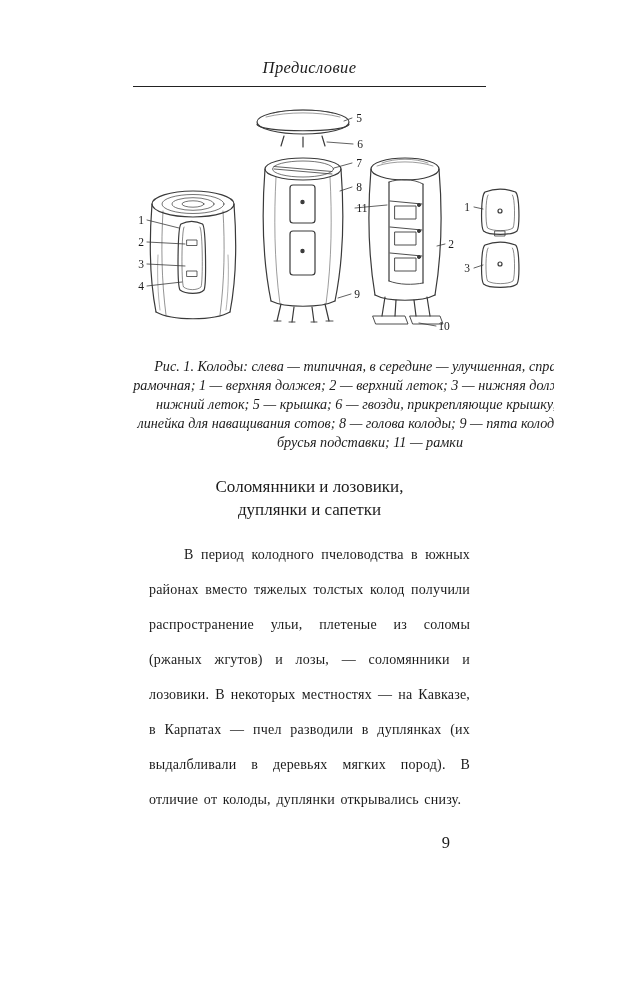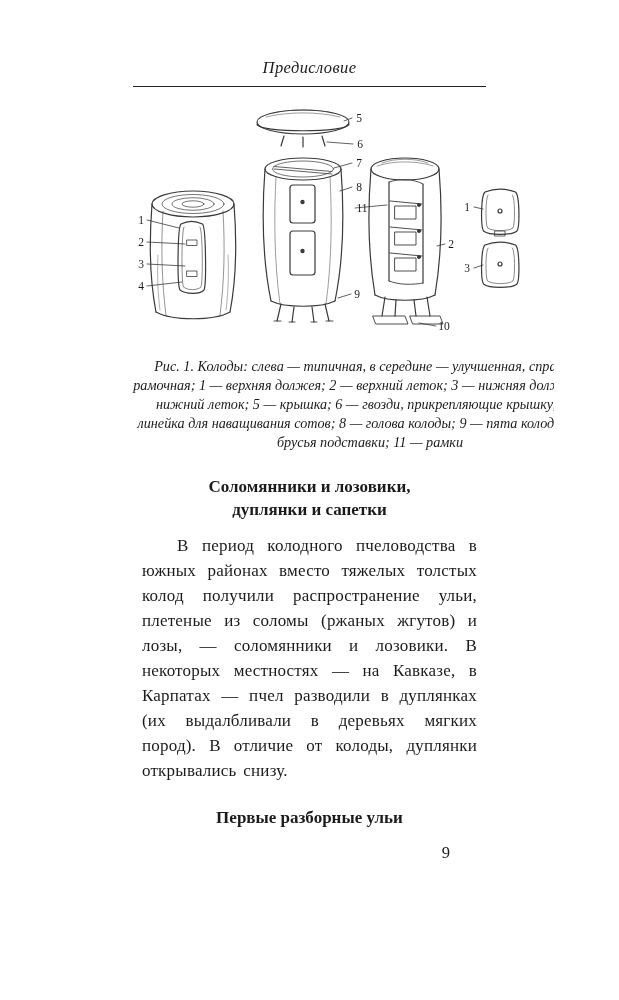--- a/index.html
+++ b/index.html
@@ -37,32 +37,32 @@
   figcaption {
     font-style: italic;
     font-size: 14.2px;
     line-height: 1.34;
     width: 474px;
     margin: 8px auto 2px auto;
     text-align: center;
   }
   .body-text h2 {
     font-size: 17px;
-    font-weight: bold;
+    font-weight: normal;
     text-align: center;
     white-space: pre-line;
     line-height: 1.32;
     margin: 24px 0 12px 0;
   }
   .body-text p {
-    font-size: 17px;
-    line-height: 25px;
+    font-size: 14px;
+    line-height: 35px;
     text-align: justify;
     text-indent: 35px;
-    margin: 9px;
+    margin: 16px;
     word-spacing: 0.14em;
     letter-spacing: 0.2px;
   }
   .page-number {
     text-align: right;
     padding-right: 36px;
     font-size: 16.5px;
     margin-top: 14px;
   }
   svg text {
@@ -193,18 +193,17 @@
         <text x="334" y="167">3</text>
       </g>
     </svg>
     <figcaption>Рис. 1. Колоды: слева — типичная, в середине — улучшенная, справа — рамочная; 1 — верхняя должея; 2 — верхний леток; 3 — нижняя должея; 4 — нижний леток; 5 — крышка; 6 — гвозди, прикрепляющие крышку; 7 — линейка для наващивания сотов; 8 — голова колоды; 9 — пята колоды; 10 — брусья подставки; 11 — рамки</figcaption>
   </figure>
 
   <section class="body-text">
     <h2>Соломянники и лозовики,
 дуплянки и сапетки</h2>
     <p>В период колодного пчеловодства в южных районах вместо тяжелых толстых колод получили распространение ульи, плетеные из соломы (ржаных жгутов) и лозы, — соломянники и лозовики. В некоторых местностях — на Кавказе, в Карпатах — пчел разводили в дуплянках (их выдалбливали в деревьях мягких пород). В отличие от колоды, дуплянки открывались снизу.</p>
-    <h2>Первые разборные ульи</h2>
   </section>
 
   <div class="page-number">9</div>
 
 </div>
 
 </body></html>

